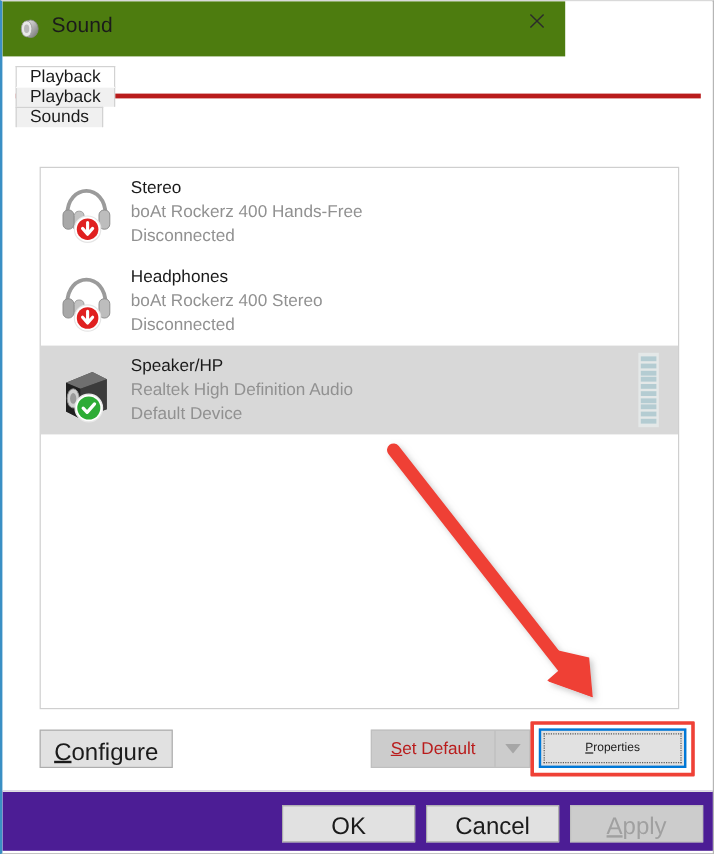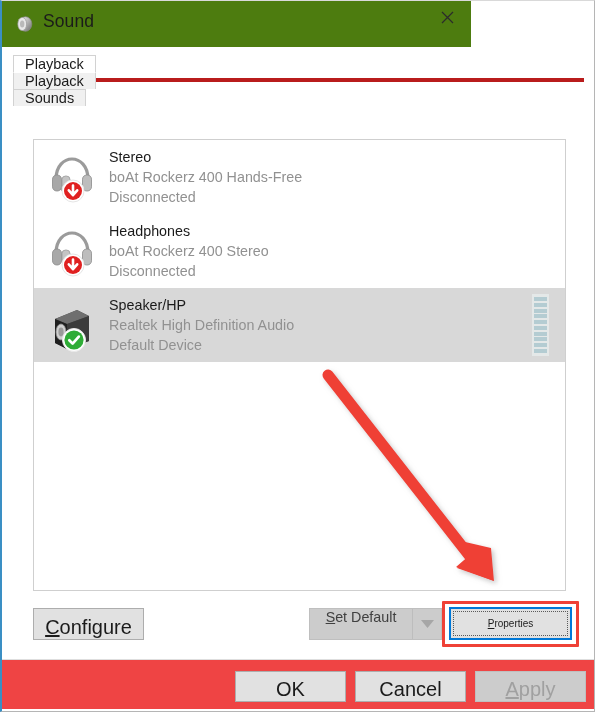--- a/index.html
+++ b/index.html
@@ -177,24 +177,24 @@
     position: absolute;
     left: 307px; top: 607px;
     width: 133px; height: 32px;
     display: flex;
     background: #cccccc;
     border: 1px solid #bfbfbf;
   }
   #setdefault-button {
     flex: 1;
     display: flex;
-    align-items: flex-start;
+    align-items: center;
     justify-content: center;
     font-size: 14.3px;
-    color: #404040;
+    color: #b91c1c;
     cursor: default;
   }
   #setdefault-arrow {
     width: 29px;
     border-left: 1px solid #bdbdbd;
     display: flex;
     align-items: center;
     justify-content: center;
   }
 
@@ -224,21 +224,21 @@
     left: 2px; right: 2px; top: 2px; bottom: 2px;
     border: 1px dotted #5a5a5a;
     pointer-events: none;
   }
 
   
   #footer {
     position: absolute;
     left: 0; top: 658px;
     width: 593px; height: 50px;
-    background: #ef4444;
+    background: #4c1d95;
     border-top: 1px solid #dedede;
   }
   #ok-button     { position: absolute; left: 233px; top: 11px; width: 111px; height: 31px; }
   #cancel-button { position: absolute; left: 353px; top: 11px; width: 111px; height: 31px; }
   #apply-button  { position: absolute; left: 473px; top: 11px; width: 111px; height: 31px; }
 
   
   #arrow-annotation {
     position: absolute;
     left: 0; top: 0;

